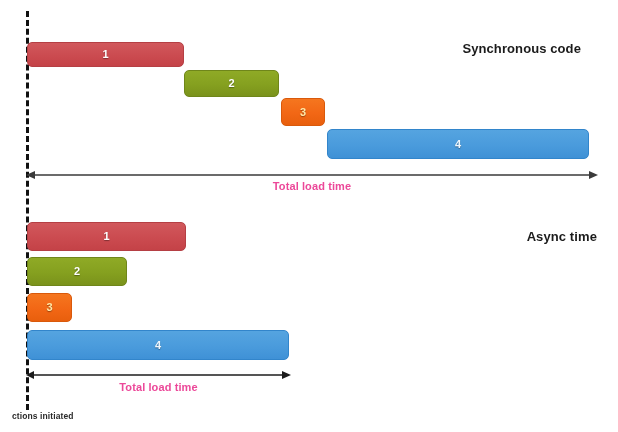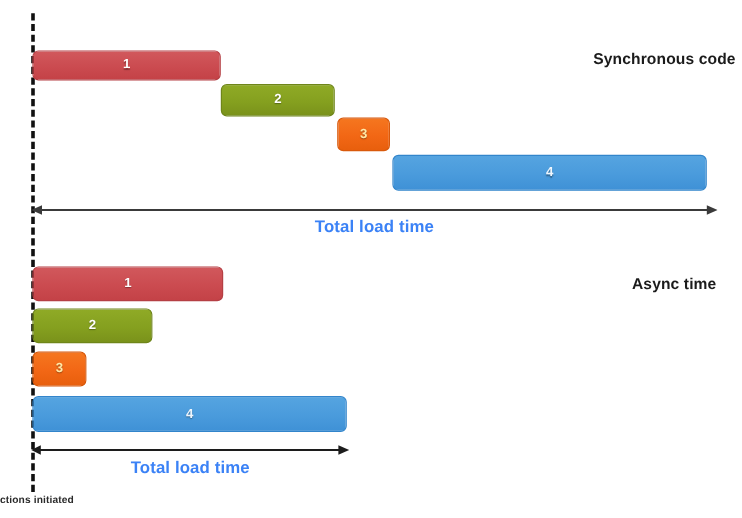--- a/index.html
+++ b/index.html
@@ -63,23 +63,23 @@
 
   
   .arrow-row {
     position: absolute;
     height: 14px;
   }
   .arrow-row svg { display: block; }
 
   .arrow-caption {
     position: absolute;
-    font-size: 14px;
+    font-size: 11px;
     font-weight: bold;
-    color: #3b82f6;
+    color: #ec4899;
     letter-spacing: 0.1px;
     white-space: nowrap;
   }
 
   
   .section-label {
     position: absolute;
     font-size: 13px;
     font-weight: bold;
     color: #1b1b1b;
@@ -100,21 +100,21 @@
 </style>
 </head>
 <body>
 
 <div id="canvas">
 
   <div class="init-line"></div>
 
   <div>
 
-    <div class="section-label" style="left:424px; top:41px; width:189px;">Synchronous code</div>
+    <div class="section-label" style="left:392px; top:41px; width:189px;">Synchronous code</div>
 
     <div class="bar bar-red" style="left:27px; top:42px; width:157px; height:25px;">
       <span>1</span>
     </div>
 
     <div class="bar bar-green" style="left:184px; top:70px; width:95px; height:27px;">
       <span>2</span>
     </div>
 
     <div class="bar bar-orange" style="left:281px; top:98px; width:44px; height:28px;">
@@ -160,15 +160,15 @@
       <svg width="265" height="14" viewBox="0 0 265 14">
         <line x1="6" y1="7" x2="258" y2="7" stroke="#1c1c1c" stroke-width="1.6"></line>
         <polygon points="0,7 8,3 8,11" fill="#1c1c1c"></polygon>
         <polygon points="265,7 256,3 256,11" fill="#1c1c1c"></polygon>
       </svg>
     </div>
 
     <div class="arrow-caption" style="left:26px; top:381px; width:265px; text-align:center;">Total load time</div>
   </div>
 
-  <div class="footnote" style="left:0px; top:411px;text-align:center;">ctions initiated</div>
+  <div class="footnote" style="left:12px; top:411px;text-align:center;">ctions initiated</div>
 
 </div>
 
 </body></html>

